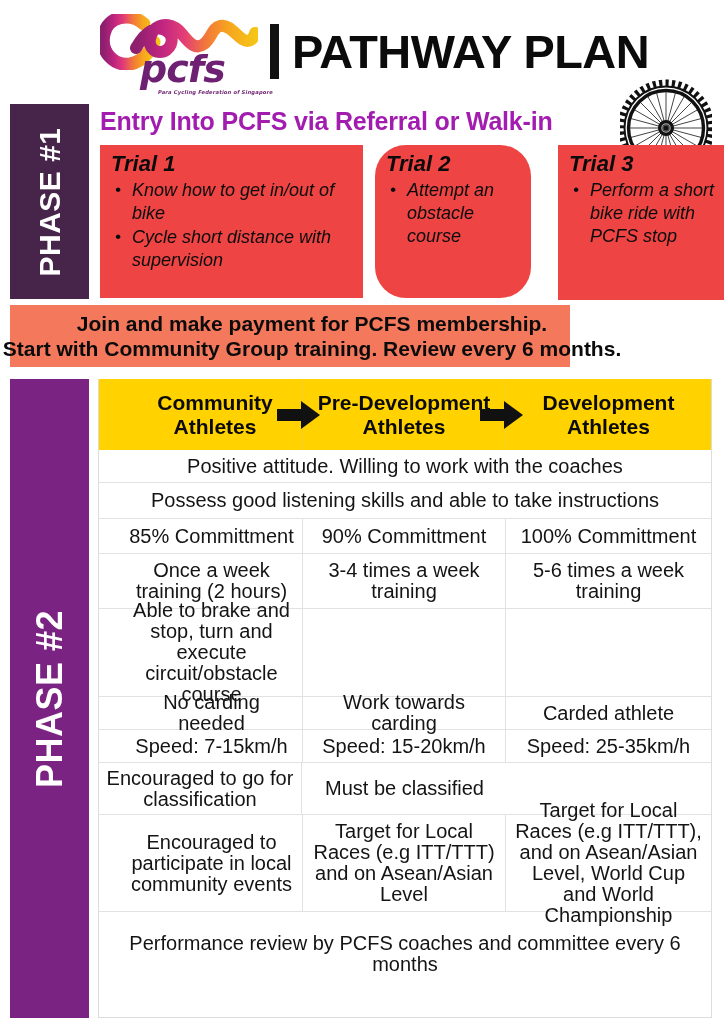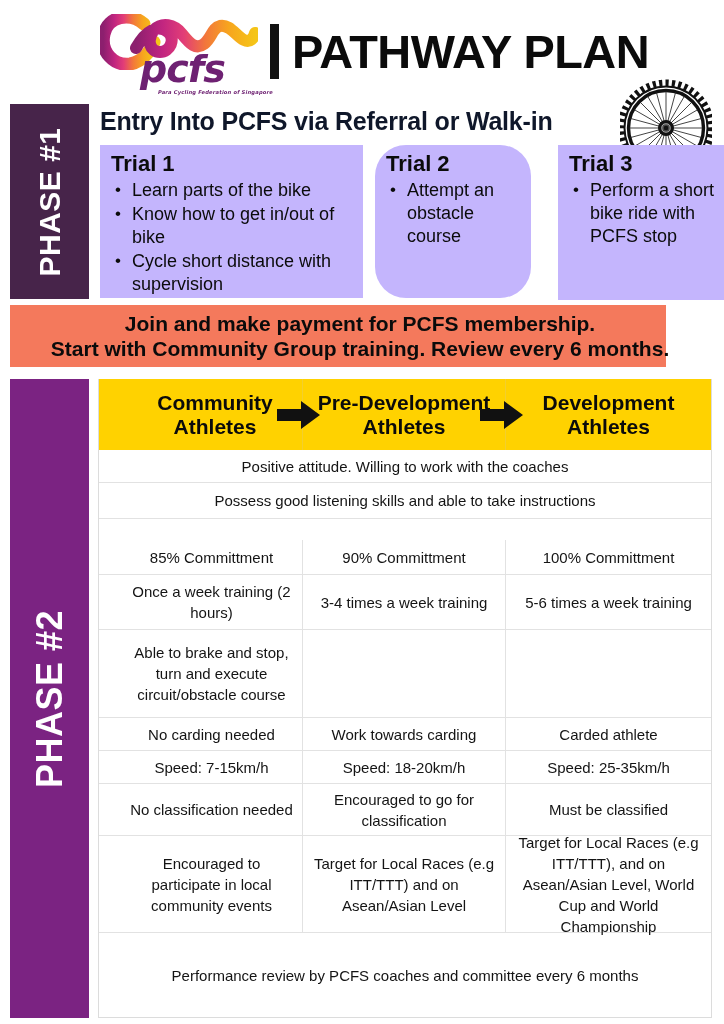--- a/index.html
+++ b/index.html
@@ -51,27 +51,28 @@
     position:absolute; left:50%; top:50%;
     transform:translate(-50%,-50%) rotate(-90deg);
     font-family:"Liberation Sans Narrow","Liberation Sans", sans-serif;
     font-weight:700; font-size:30px; color:#ffffff;
     letter-spacing:.5px; white-space:nowrap;
   }
 
   #phase1-heading {
     position:absolute; left:100px; top:107px;
     font-family:"Liberation Sans Narrow","Liberation Sans", sans-serif;
-    font-weight:700; font-size:25px; color:#0f172a;
+    font-weight:700; font-size:25px; color:#a21caf;
     white-space:nowrap; letter-spacing:-0.2px;
   }
 
   .trial-box {
-    position:absolute; top:145px; background:#c4b5fd;
+    position:absolute; top:145px; background:#ef4444;
     padding:7px 10px 8px 11px;
+    font-style:italic;
   }
   #trial-1 { left:100px;  width:263px; height:153px; }
   #trial-2 { left:375px;  width:156px; height:153px;border-radius:31px; }
   #trial-3 { left:558px;  width:170px; height:155px; }
 
   .trial-title {
     font-family:"Liberation Sans Narrow","Liberation Sans", sans-serif;
     font-weight:700; font-size:22px; color:#0b0b0b; line-height:24px;
     margin-bottom:3px;
   }
@@ -81,21 +82,21 @@
     font-family:"Liberation Sans Narrow","Liberation Sans", sans-serif;
     font-size:18px; color:#0b0b0b; line-height:23px; margin-bottom:1px;
   }
   .trial-list li::before {
     content:"\2022"; position:absolute; left:4px; top:-1px;
     font-size:17px; color:#0b0b0b;
   }
 
   
   #banner {
-    position:absolute; left:10px; top:305px; width:656px; height:62px;
+    position:absolute; left:10px; top:305px; width:560px; height:62px;
     background:#F4795C; display:flex; flex-direction:column;
     align-items:center; justify-content:center;padding-left:44px;
   }
   #banner div {
     font-family:"Liberation Sans Narrow","Liberation Sans", sans-serif;
     font-weight:700; font-size:21px; color:#0b0b0b; line-height:25px;
     white-space:nowrap;
   }
 
   
@@ -115,21 +116,21 @@
   #table {
     position:absolute; left:98px; top:379px; width:614px; height:639px;
     border:1px solid #dcdcdc; border-top:none; background:#fff;
   }
   .trow { display:flex; width:100%; border-bottom:1px solid #e2e2e2; }
   .trow:last-child { border-bottom:none; }
   .tcell {
     display:flex; align-items:center; justify-content:center;
     text-align:center; padding:4px 7px;
     font-family:"Liberation Sans Narrow","Liberation Sans", sans-serif;
-    font-size:15px; color:#141414; line-height:21px;
+    font-size:20px; color:#141414; line-height:21px;
     border-right:1px solid #e2e2e2;
   }
   .tcell:last-child { border-right:none; }
   .c1 { width:204px; flex:0 0 204px;padding-left:29px; }
   .c2 { width:203px; flex:0 0 203px; }
   .c3 { width:205px; flex:0 0 205px; }
   .cfull { width:100%; flex:1 1 auto; border-right:none; }
 
   
   #thead { display:flex; width:100%; height:71px; background:#FFD200; }
@@ -142,21 +143,21 @@
   }
   .hcell:last-child { border-right:none; }
   .arrow {
     position:absolute; right:-19px; top:50%; transform:translateY(-50%);
     width:44px; height:30px; z-index:4;
   }
 
   
   .h32 { height:33px; }
   .h36 { height:36px; }
-  .h35 { height:35px;margin-top:21px; }
+  .h35 { height:35px; }
   .h55 { height:55px; }
   .h87 { height:88px; }
   .h33 { height:33px; }
   .h52 { height:52px; }
   .h97 { height:97px; }
   .h98 { height:84px; }
 </style>
 </head>
 <body>
 
@@ -225,21 +226,20 @@
 
 <div id="phase1-bar">
   <span class="vtext">PHASE #1</span>
 </div>
 
 <div id="phase1-heading">Entry Into PCFS via Referral or Walk-in</div>
 
 <div class="trial-box" id="trial-1">
   <div class="trial-title">Trial 1</div>
   <ul class="trial-list">
-    <li>Learn parts of the bike</li>
     <li>Know how to get in/out of bike</li>
     <li>Cycle short distance with supervision</li>
   </ul>
 </div>
 
 <div class="trial-box" id="trial-2">
   <div class="trial-title">Trial 2</div>
   <ul class="trial-list">
     <li>Attempt an obstacle course</li>
   </ul>
@@ -317,26 +317,25 @@
   </div>
 
   <div class="trow h33">
     <div class="tcell c1">No carding needed</div>
     <div class="tcell c2">Work towards carding</div>
     <div class="tcell c3">Carded athlete</div>
   </div>
 
   <div class="trow h33">
     <div class="tcell c1">Speed: 7-15km/h</div>
-    <div class="tcell c2">Speed: 18-20km/h</div>
+    <div class="tcell c2">Speed: 15-20km/h</div>
     <div class="tcell c3">Speed: 25-35km/h</div>
   </div>
 
   <div class="trow h52">
-    <div class="tcell c1">No classification needed</div>
     <div class="tcell c2">Encouraged to go for classification</div>
     <div class="tcell c3">Must be classified</div>
   </div>
 
   <div class="trow h97">
     <div class="tcell c1">Encouraged to participate in local community events</div>
     <div class="tcell c2">Target for Local Races (e.g ITT/TTT) and on Asean/Asian Level</div>
     <div class="tcell c3">Target for Local Races (e.g ITT/TTT), and on Asean/Asian Level, World Cup and World Championship</div>
   </div>
 

